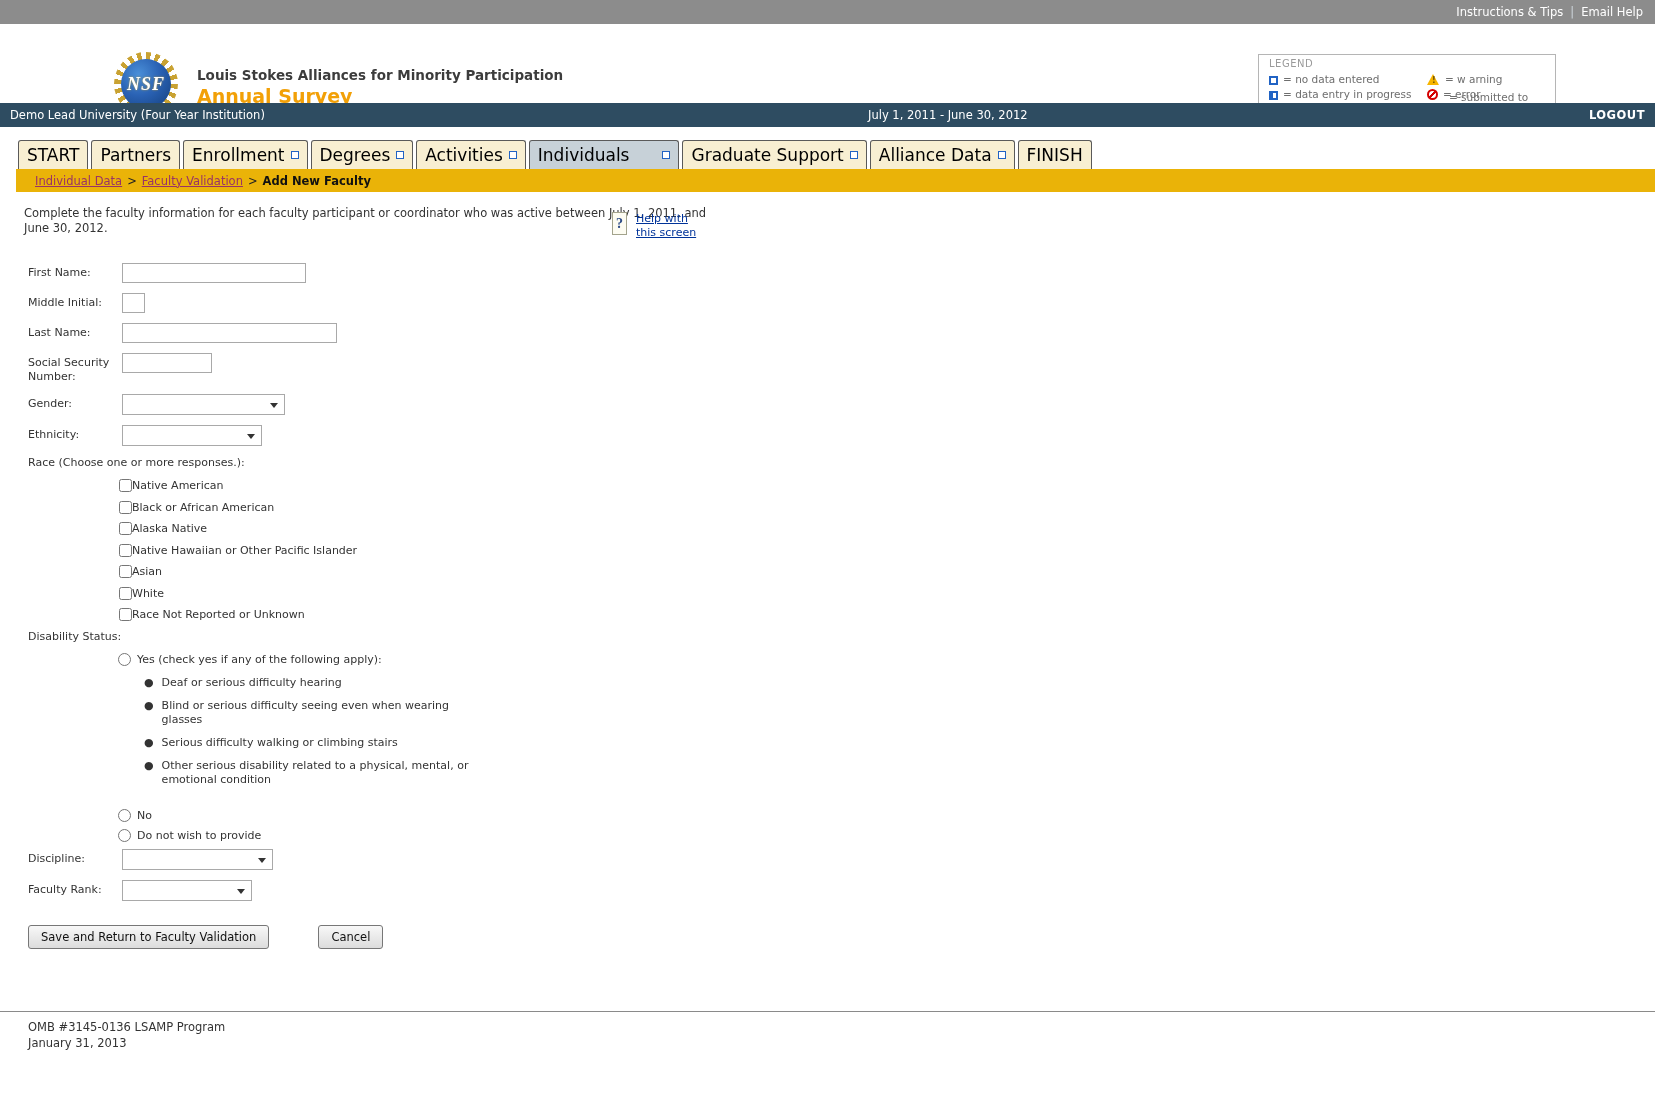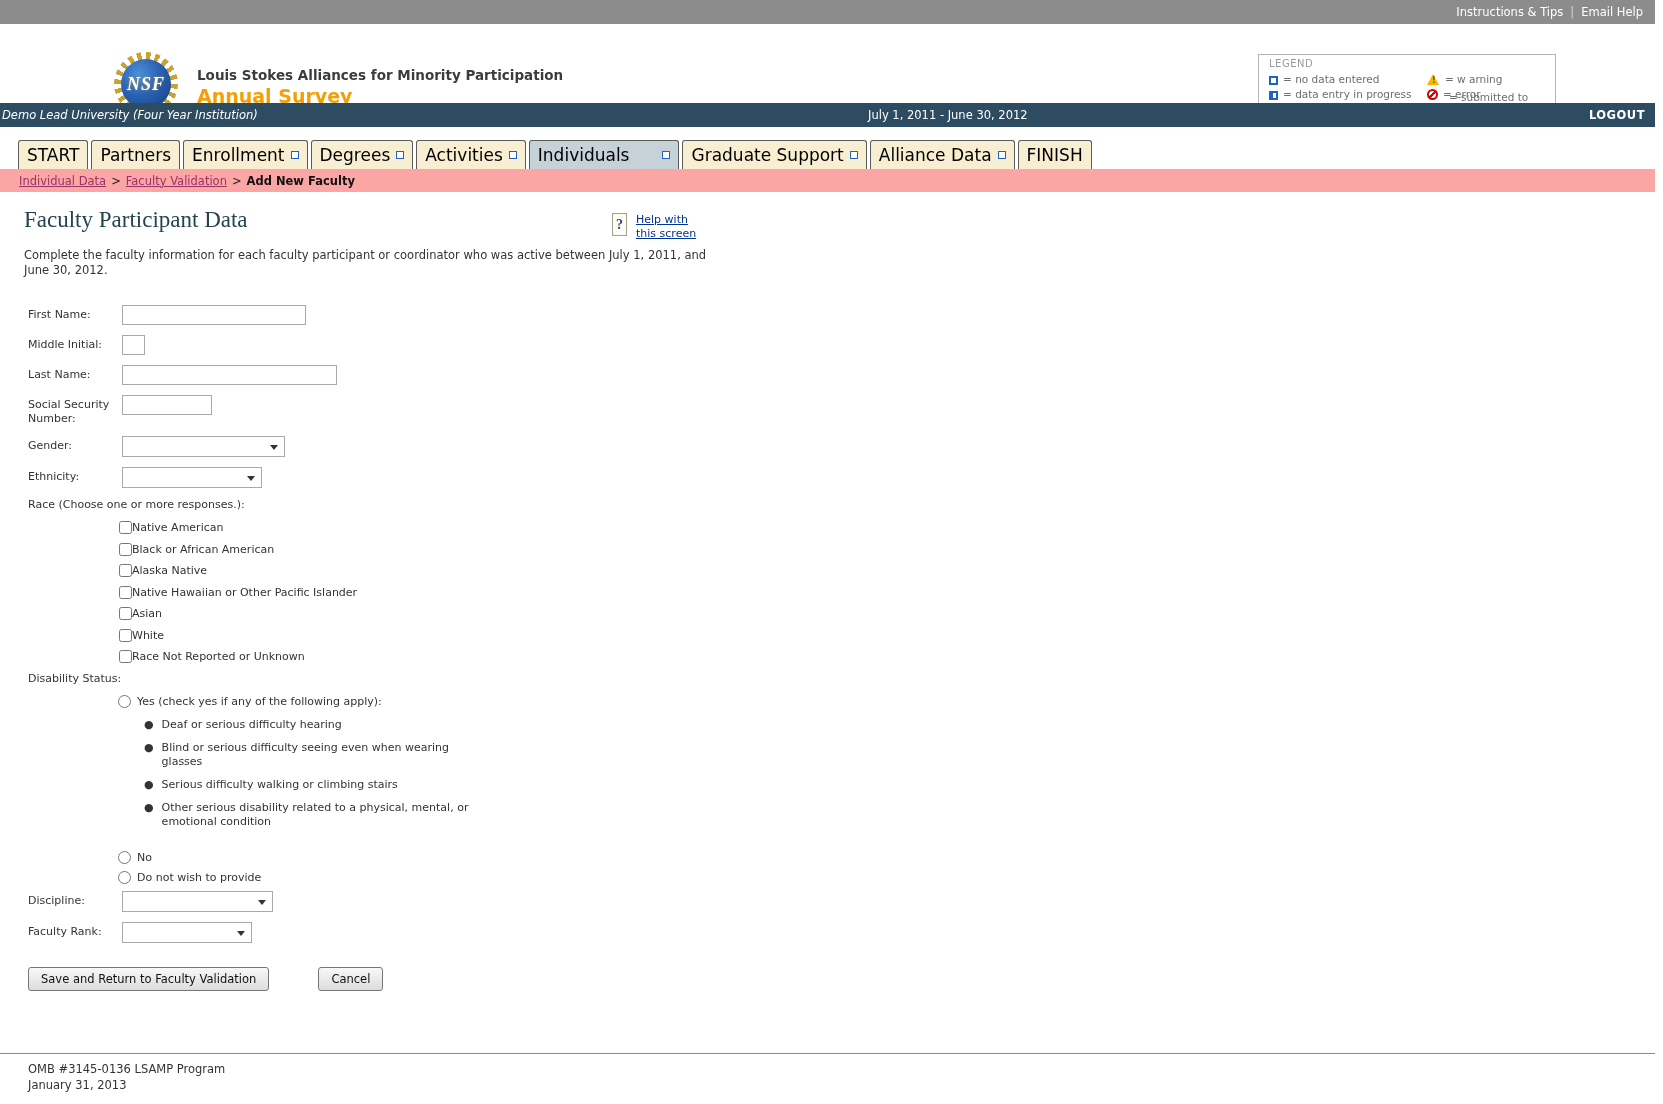--- a/index.html
+++ b/index.html
@@ -66,37 +66,37 @@
   .subm { display:flex; align-items:center; }
   .subm .bars { display:flex; flex-direction:column; margin-right:1px; }
   .subm .bars i { display:block; width:7px; height:2px; background:#f08080; margin:1px 0; }
   .subm .circ { width:9px; height:9px; border-radius:50%; border:2px solid #f08080; }
 
   
   .statusbar {
     position:relative; height:24px; background:#2e4c61; color:#fff;
     font-size:11.5px; display:flex; align-items:center;
   }
-  .statusbar .inst { margin-left:2px;font-style:italic; }
+  .statusbar .inst { margin-left:10px; }
   .statusbar .period { position:absolute; left:868px; }
   .statusbar .logout { position:absolute; right:10px; font-weight:bold; letter-spacing:0.5px; cursor:pointer; text-decoration:none; color:#fff; }
 
   
   .tabs { display:flex; margin:13px 0 0 18px; }
   .tab {
     background:#f8efd2; border:1px solid #5a5a5a; border-bottom:none;
     border-radius:3px 3px 0 0; padding:4px 8px 4px; margin-right:3px;
     font-size:17px; color:#000; cursor:pointer; white-space:nowrap;
     display:flex; align-items:center;
   }
   .tab.active { background:#c7d1d8;gap:27px; }
   .tabsq { display:inline-block; width:8px; height:8px; border:1px solid #2163c4; background:#fff; margin-left:6px; }
 
   
-  .band { background:#fca5a5; height:23px; display:flex; align-items:center; padding-left:19px; font-size:11.5px; }
+  .band { background:#eab308; height:23px; display:flex; align-items:center; padding-left:19px; font-size:11.5px;margin-left:16px; }
   .band a { color:#993366; text-decoration:underline; cursor:pointer; }
   .band .bsep { margin:0 5px; color:#222; }
   .band .cur { font-weight:bold; color:#111; }
 
   
   .content { position:relative; padding-left:24px; }
   .page-title {
     font-family:"Liberation Serif","DejaVu Serif",serif;
     font-size:23px; color:#25454e; margin-top:15px; font-weight:normal;
   }
@@ -272,21 +272,20 @@
   <div class="band">
     <a>Individual Data</a>
     <span class="bsep">&gt;</span>
     <a>Faculty Validation</a>
     <span class="bsep">&gt;</span>
     <span class="cur">Add New Faculty</span>
   </div>
 
   <div class="content">
 
-    <h1 class="page-title">Faculty Participant Data</h1>
 
     <div class="helpblock">
       <div class="help-icon">?</div>
       <a class="help-link">Help with this screen</a>
     </div>
 
     <div class="desc">Complete the faculty information for each faculty participant or coordinator who was active between July 1, 2011, and June 30, 2012.</div>
 
     <div class="form">
 

